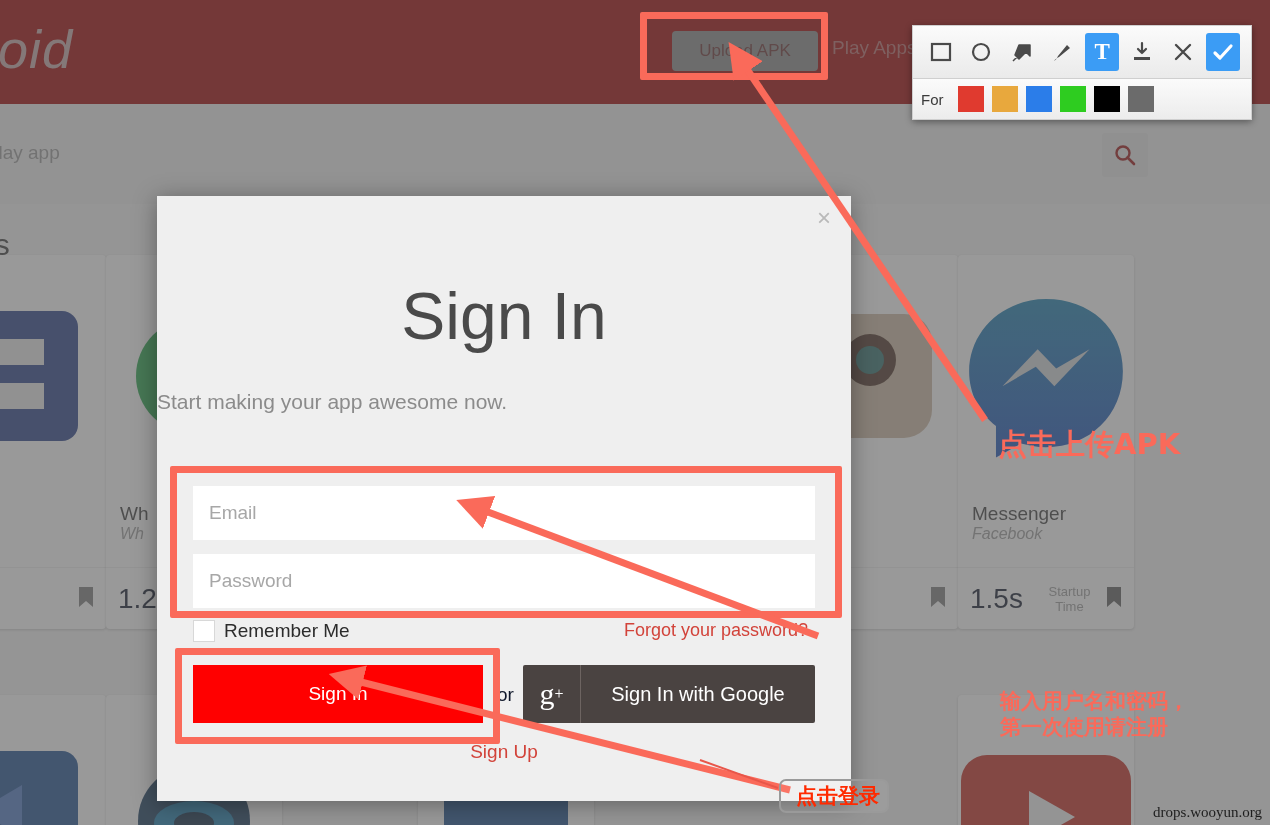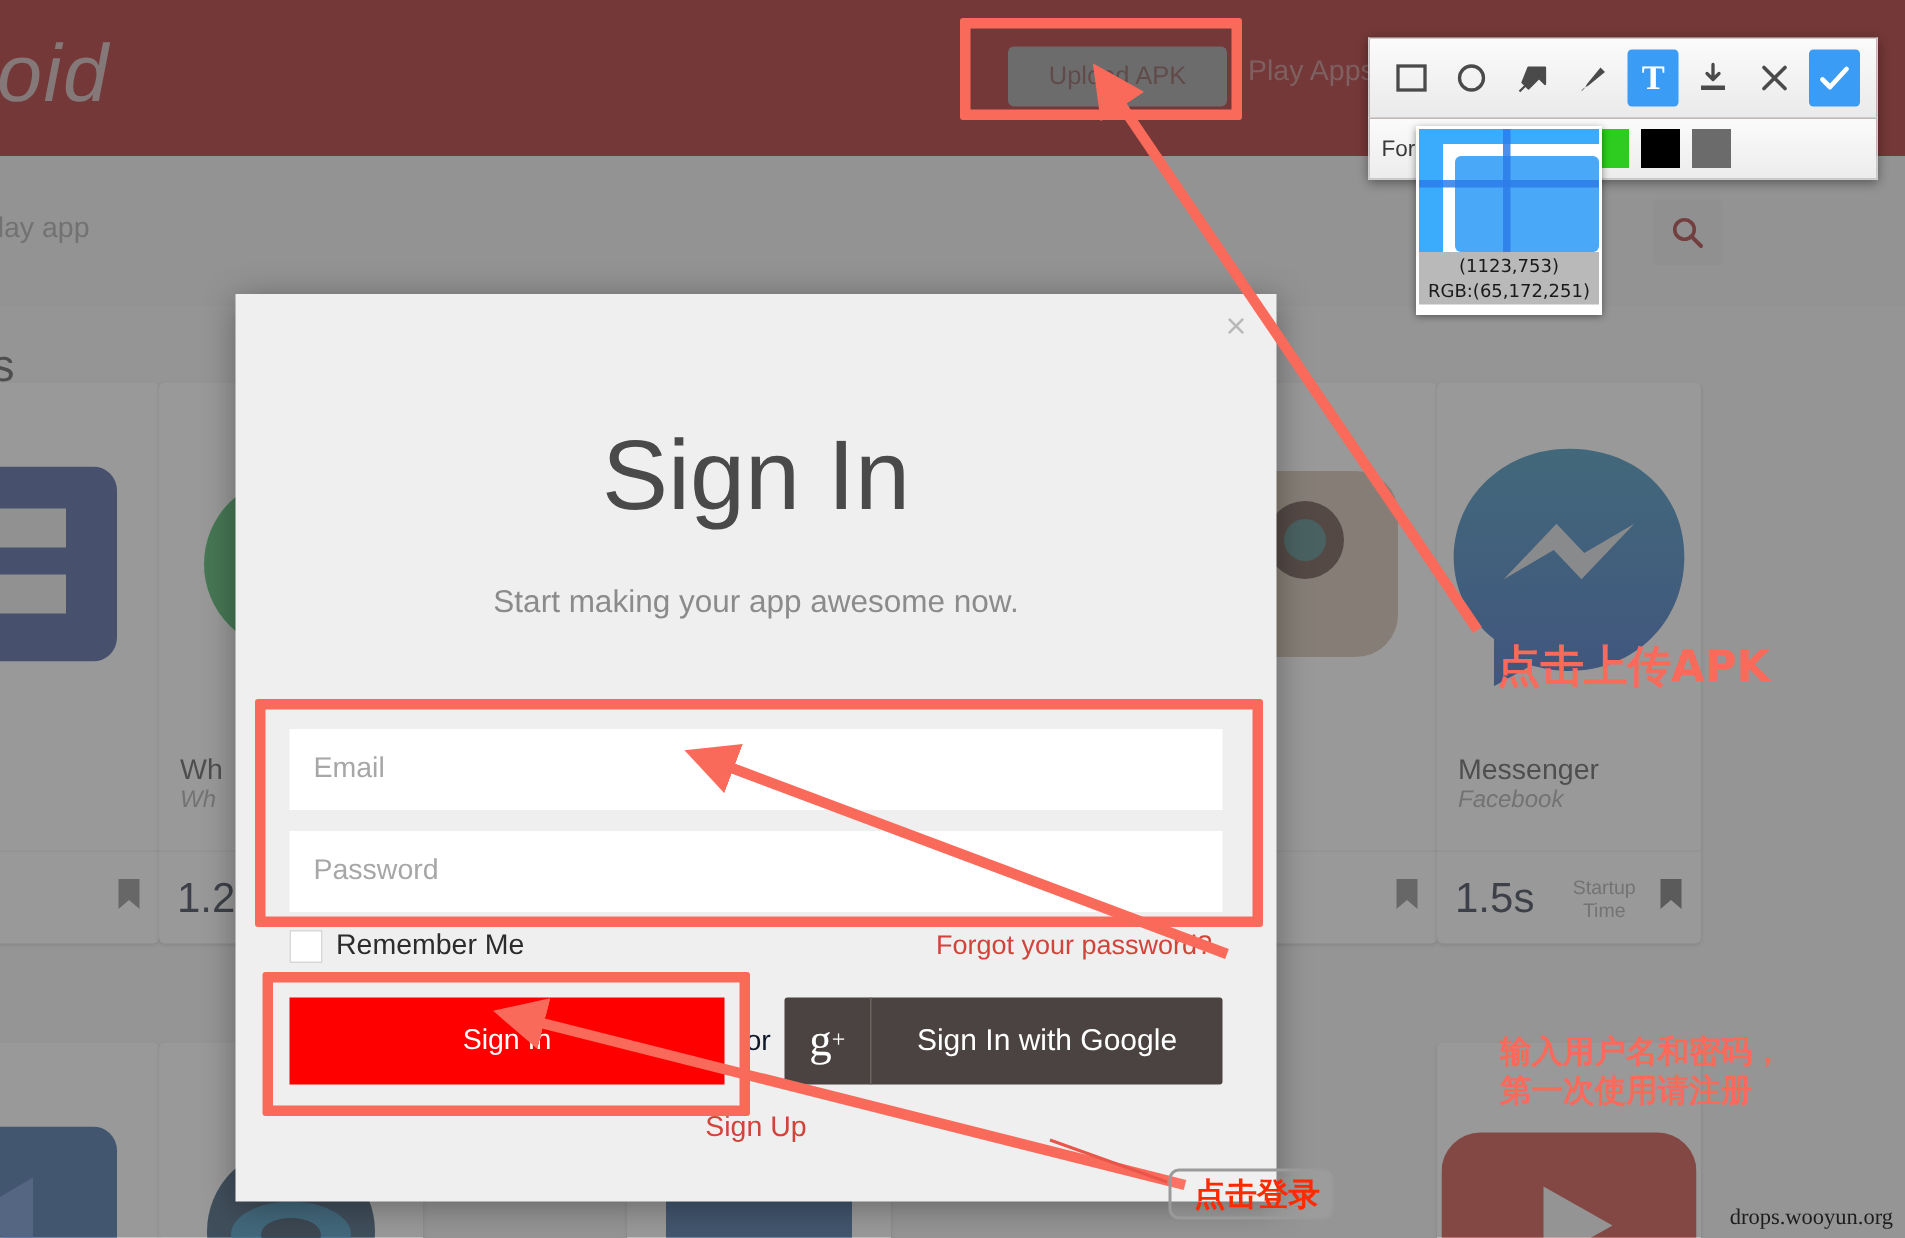--- a/index.html
+++ b/index.html
@@ -85,21 +85,21 @@
     position: absolute; right: 14px; top: 10px;
     font-size: 24px; color: #b9b9b9; font-weight: 300;
     width: 26px; height: 26px; text-align: center; line-height: 24px;
   }
   .modal-title {
     position: absolute; left: 0; right: 0; top: 82px;
     text-align: center; font-size: 66px; color: #4a4a4a; font-weight: 300;
   }
   .modal-sub {
     position: absolute; left: 0; right: 0; top: 194px;
-    text-align: center; font-size: 21px; color: #8b8b8b; font-weight: 300;
+    text-align: left; font-size: 21px; color: #8b8b8b; font-weight: 300;
   }
   .field {
     position: absolute; left: 36px; width: 622px; height: 54px;
     background: #fff; border: none; outline: none;
     font-size: 19px; color: #8e8e8e; padding: 0 16px;
     font-family: "Liberation Sans", sans-serif; font-weight: 300;
   }
   .field::placeholder { color: #a7a7a7; }
   .field-email { top: 290px; }
   .field-pass  { top: 358px; }
@@ -458,26 +458,14 @@
       <span class="fmt-lbl">For</span>
       <span class="swatch" style="background:#e03a2f"></span>
       <span class="swatch" style="background:#e8a83d"></span>
       <span class="swatch" style="background:#2b7de9"></span>
       <span class="swatch" style="background:#2ecc20"></span>
       <span class="swatch" style="background:#000000"></span>
       <span class="swatch" style="background:#6b6b6b"></span>
     </div>
   </div>
 
-  <div class="magnifier">
-    <div class="mag-view">
-      <div style="position:absolute;left:16px;top:10px;width:104px;height:72px;background:#fff;"></div>
-      <div style="position:absolute;left:24px;top:18px;width:96px;height:64px;background:#4aa8f8;border-radius:4px;"></div>
-      <div style="position:absolute;left:0;top:34px;width:120px;height:5px;background:#2b7de9;opacity:.85;"></div>
-      <div style="position:absolute;left:56px;top:0;width:5px;height:82px;background:#2b7de9;opacity:.85;"></div>
-    </div>
-    <div class="mag-info">
-      <div>(1123,753)</div>
-      <div>RGB:(65,172,251)</div>
-    </div>
-  </div>
 
 </div>
 
 </body></html>

